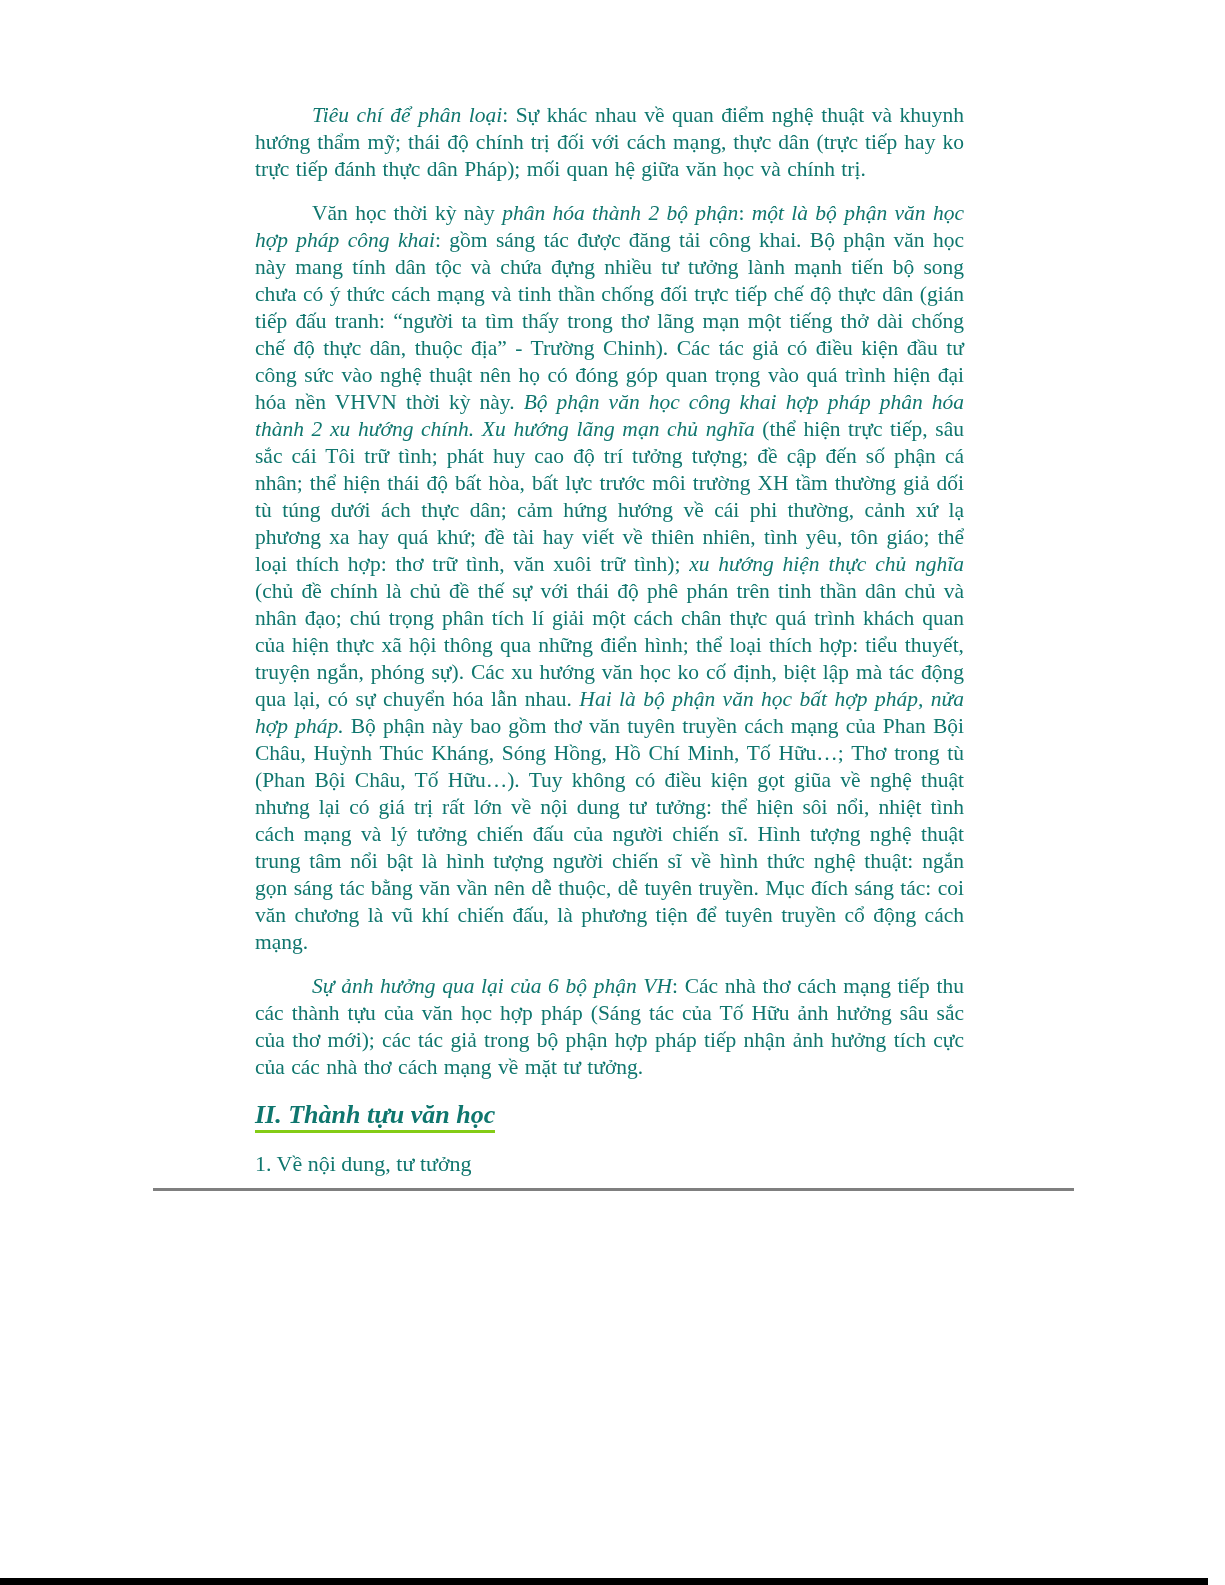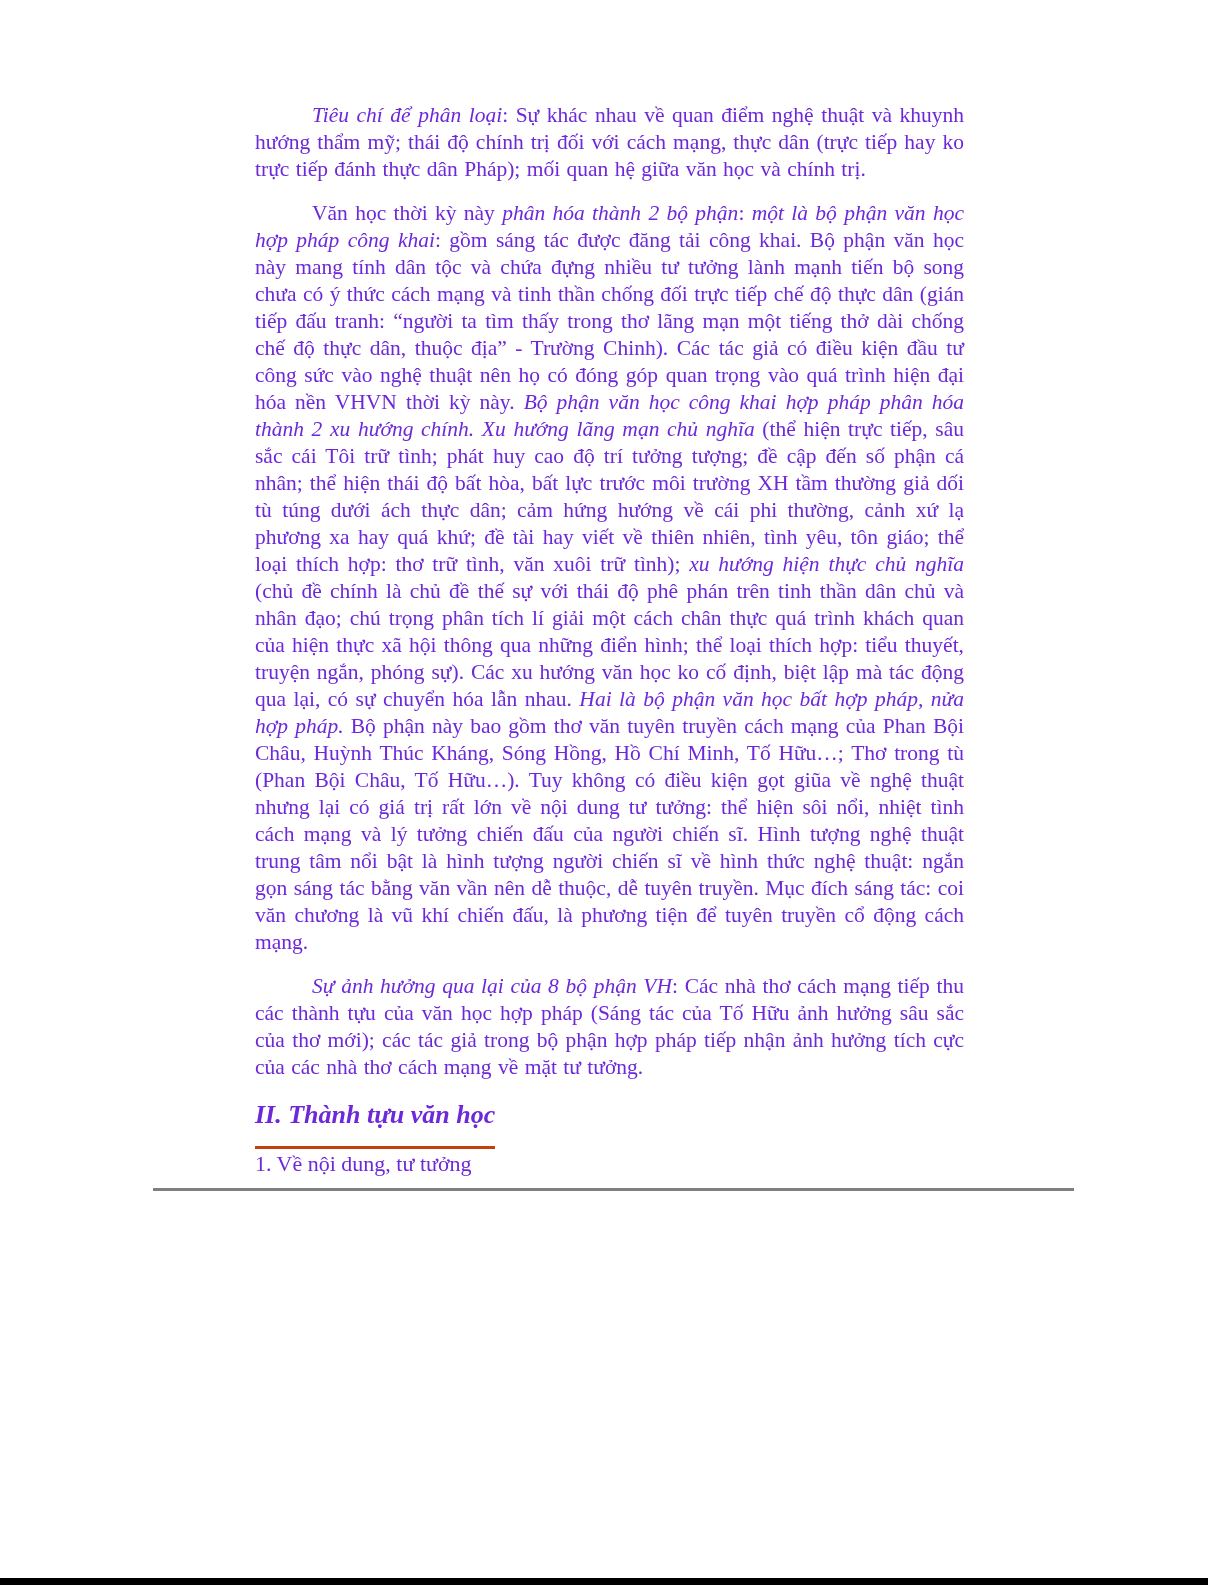--- a/index.html
+++ b/index.html
@@ -2,21 +2,21 @@
 <html lang="vi"><head>
 <meta charset="utf-8">
 <style>
   html,body{margin:0;padding:0;background:#e8e8e8;}
   .page{
     position:relative;
     width:1225px;height:1585px;
     background:#ffffff;
     overflow:hidden;
     font-family:"Liberation Serif","DejaVu Serif",serif;
-    color:#6d28d9;
+    color:#0f766e;
     margin:0 auto;
   }
   .content{
     position:absolute;
     left:255px;top:102px;
     width:709px;
   }
   p.par{
     margin:0 0 17px 0;
     font-size:21.5px;
@@ -27,22 +27,22 @@
   }
   .it{font-style:italic;}
   h2.section-heading{
     margin:19px 0 0 0;
     font-size:26px;
     line-height:30px;
     font-weight:bold;
     font-style:italic;
   }
   h2.section-heading .ul{
-    border-bottom:3px solid #c2410c;
-    padding-bottom:17px;
+    border-bottom:3px solid #84cc16;
+    padding-bottom:1px;
   }
   h3.sub-heading{
     margin:21px 0 0 0;
     font-size:22px;
     line-height:26px;
     font-weight:normal;
     font-style:normal;
   }
   .divider-rule{
     position:absolute;
@@ -60,21 +60,21 @@
 </head>
 <body>
 
 <div class="page" style="background: rgb(255, 255, 255);">
   <div class="content">
 
     <p class="par"><span class="it">Tiêu chí để phân loại</span><span>: Sự khác nhau về quan điểm nghệ thuật và khuynh hướng thẩm mỹ; thái độ chính trị đối với cách mạng, thực dân (trực tiếp hay ko trực tiếp đánh thực dân Pháp); mối quan hệ giữa văn học và chính trị.</span></p>
 
     <p class="par"><span>Văn học thời kỳ này </span><span class="it">phân hóa thành 2 bộ phận</span><span>: </span><span class="it">một là bộ phận văn học hợp pháp công khai</span><span>: gồm sáng tác được đăng tải công khai. Bộ phận văn học này mang tính dân tộc và chứa đựng nhiều tư tưởng lành mạnh tiến bộ song chưa có ý thức cách mạng và tinh thần chống đối trực tiếp chế độ thực dân (gián tiếp đấu tranh: “người ta tìm thấy trong thơ lãng mạn một tiếng thở dài chống chế độ thực dân, thuộc địa” - Trường Chinh). Các tác giả có điều kiện đầu tư công sức vào nghệ thuật nên họ có đóng góp quan trọng vào quá trình hiện đại hóa nền VHVN thời kỳ này. </span><span class="it">Bộ phận văn học công khai hợp pháp phân hóa thành 2 xu hướng chính. Xu hướng lãng mạn chủ nghĩa</span><span> (thể hiện trực tiếp, sâu sắc cái Tôi trữ tình; phát huy cao độ trí tưởng tượng; đề cập đến số phận cá nhân; thể hiện thái độ bất hòa, bất lực trước môi trường XH tầm thường giả dối tù túng dưới ách thực dân; cảm hứng hướng về cái phi thường, cảnh xứ lạ phương xa hay quá khứ; đề tài hay viết về thiên nhiên, tình yêu, tôn giáo; thể loại thích hợp: thơ trữ tình, văn xuôi trữ tình); </span><span class="it">xu hướng hiện thực chủ nghĩa</span><span> (chủ đề chính là chủ đề thế sự với thái độ phê phán trên tinh thần dân chủ và nhân đạo; chú trọng phân tích lí giải một cách chân thực quá trình khách quan của hiện thực xã hội thông qua những điển hình; thể loại thích hợp: tiểu thuyết, truyện ngắn, phóng sự). Các xu hướng văn học ko cố định, biệt lập mà tác động qua lại, có sự chuyển hóa lẫn nhau. </span><span class="it">Hai là bộ phận văn học bất hợp pháp, nửa hợp pháp.</span><span> Bộ phận này bao gồm thơ văn tuyên truyền cách mạng của Phan Bội Châu, Huỳnh Thúc Kháng, Sóng Hồng, Hồ Chí Minh, Tố Hữu…; Thơ trong tù (Phan Bội Châu, Tố Hữu…). Tuy không có điều kiện gọt giũa về nghệ thuật nhưng lại có giá trị rất lớn về nội dung tư tưởng: thể hiện sôi nổi, nhiệt tình cách mạng và lý tưởng chiến đấu của người chiến sĩ. Hình tượng nghệ thuật trung tâm nổi bật là hình tượng người chiến sĩ về hình thức nghệ thuật: ngắn gọn sáng tác bằng văn vần nên dễ thuộc, dễ tuyên truyền. Mục đích sáng tác: coi văn chương là vũ khí chiến đấu, là phương tiện để tuyên truyền cổ động cách mạng.</span></p>
 
-    <p class="par"><span class="it">Sự ảnh hưởng qua lại của 8 bộ phận VH</span><span>: Các nhà thơ cách mạng tiếp thu các thành tựu của văn học hợp pháp (Sáng tác của Tố Hữu ảnh hưởng sâu sắc của thơ mới); các tác giả trong bộ phận hợp pháp tiếp nhận ảnh hưởng tích cực của các nhà thơ cách mạng về mặt tư tưởng.</span></p>
+    <p class="par"><span class="it">Sự ảnh hưởng qua lại của 6 bộ phận VH</span><span>: Các nhà thơ cách mạng tiếp thu các thành tựu của văn học hợp pháp (Sáng tác của Tố Hữu ảnh hưởng sâu sắc của thơ mới); các tác giả trong bộ phận hợp pháp tiếp nhận ảnh hưởng tích cực của các nhà thơ cách mạng về mặt tư tưởng.</span></p>
 
     <h2 class="section-heading"><span class="ul">II. Thành tựu văn học</span></h2>
 
     <h3 class="sub-heading">1. Về nội dung, tư tưởng</h3>
 
   </div>
 
   <div class="divider-rule" style="background: rgb(127, 127, 127);"></div>
   <div class="scan-edge-band" style="background: rgb(0, 0, 0);"></div>
 </div>

